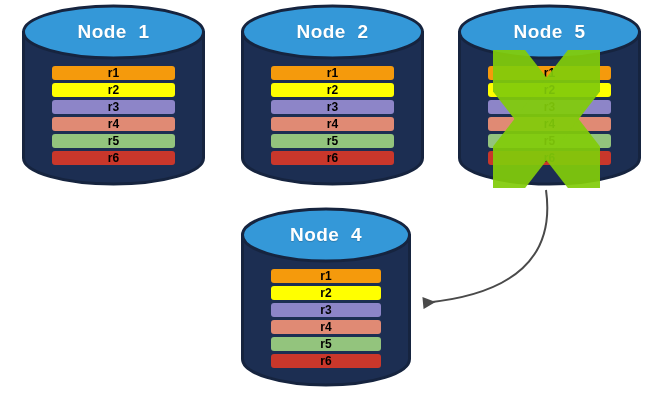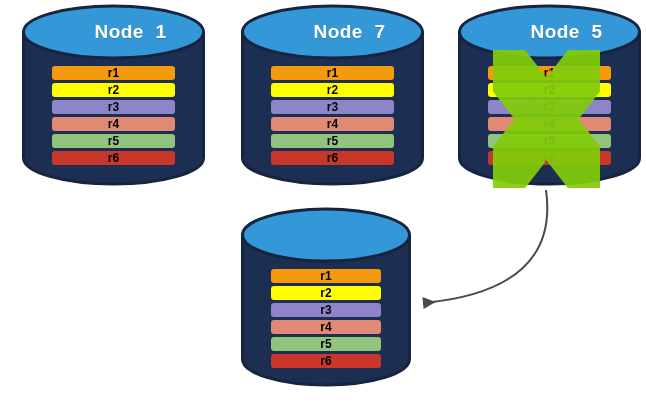--- a/index.html
+++ b/index.html
@@ -16,21 +16,20 @@
   }
   #stage {
     position: absolute;
     left: 0;
     top: 0;
     width: 646px;
     height: 402px;
   }
   .node {
     position: absolute;
-    padding-left: 34px;
   }
   .node-svg {
     position: absolute;
     left: 0;
     top: 0;
     overflow: visible;
   }
   .node-label {
     position: absolute;
     left: 0;
@@ -106,21 +105,21 @@
         <div class="row" style="left: 30px; width: 123px; top: 147px; height: 14px; background: rgb(201, 55, 43); font-size: 12px;">
           <span>r6</span>
         </div>
       </div>
     </div>
     <div class="node" style="left: 241px; top: 4px; width: 183px; height: 182px;">
       <svg class="node-svg" width="183" height="182" viewBox="0 0 183 182">
         <path d="M 1.5,28 L 1.5,154 A 90,26 0 0 0 181.5,154 L 181.5,28 Z" fill="#1C2E52" stroke="#16243F" stroke-width="3" stroke-linejoin="round"></path>
         <ellipse cx="91.5" cy="28" rx="90" ry="26" fill="#3498D8" stroke="#16243F" stroke-width="3"></ellipse>
       </svg>
-      <div class="node-label" style="top: 17px; font-size: 19px;">Node  7</div>
+      <div class="node-label" style="top: 17px; font-size: 19px;">Node  2</div>
       <div class="rows" style="top: 0px; height: 182px;">
         <div class="row" style="left: 30px; width: 123px; top: 62px; height: 14px; background: rgb(245, 154, 12); font-size: 12px;">
           <span>r1</span>
         </div>
         <div class="row" style="left: 30px; width: 123px; top: 79px; height: 14px; background: rgb(255, 255, 0); font-size: 12px;">
           <span>r2</span>
         </div>
         <div class="row" style="left: 30px; width: 123px; top: 96px; height: 14px; background: rgb(141, 133, 200); font-size: 12px;">
           <span>r3</span>
         </div>
@@ -160,20 +159,21 @@
         <div class="row" style="left: 30px; width: 123px; top: 147px; height: 14px; background: rgb(201, 55, 43); font-size: 12px;">
           <span>r6</span>
         </div>
       </div>
     </div>
     <div class="node" style="left: 241px; top: 207px; width: 170px; height: 180px;">
       <svg class="node-svg" width="170" height="180" viewBox="0 0 170 180">
         <path d="M 1.5,28 L 1.5,152 A 83.5,26 0 0 0 168.5,152 L 168.5,28 Z" fill="#1C2E52" stroke="#16243F" stroke-width="3" stroke-linejoin="round"></path>
         <ellipse cx="85" cy="28" rx="83.5" ry="26" fill="#3498D8" stroke="#16243F" stroke-width="3"></ellipse>
       </svg>
+      <div class="node-label" style="top: 17px; font-size: 19px;">Node  4</div>
       <div class="rows" style="top: 0px; height: 180px;">
         <div class="row" style="left: 30px; width: 110px; top: 62px; height: 14px; background: rgb(245, 154, 12); font-size: 12px;">
           <span>r1</span>
         </div>
         <div class="row" style="left: 30px; width: 110px; top: 79px; height: 14px; background: rgb(255, 255, 0); font-size: 12px;">
           <span>r2</span>
         </div>
         <div class="row" style="left: 30px; width: 110px; top: 96px; height: 14px; background: rgb(141, 133, 200); font-size: 12px;">
           <span>r3</span>
         </div>

